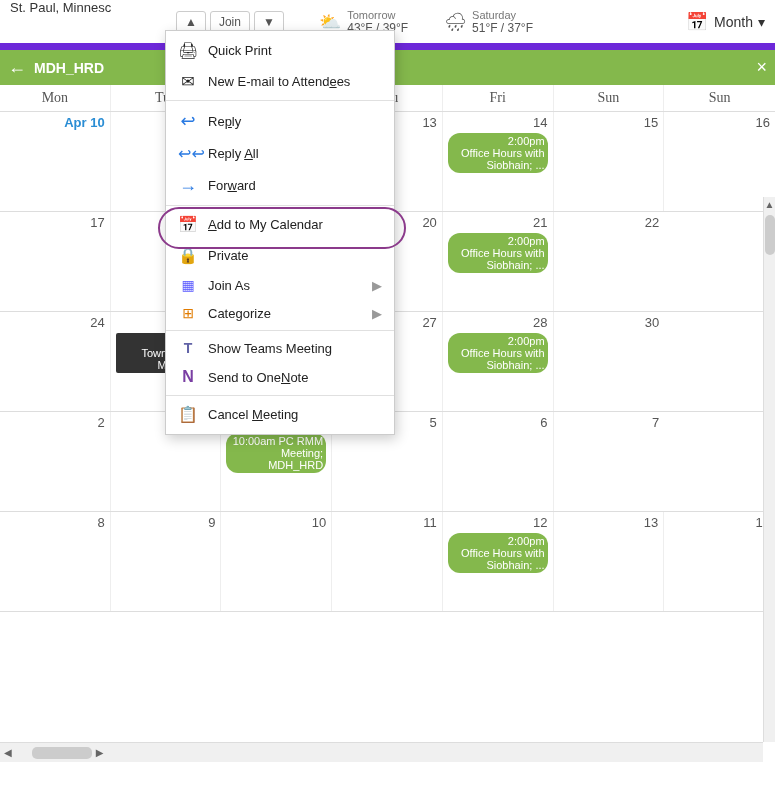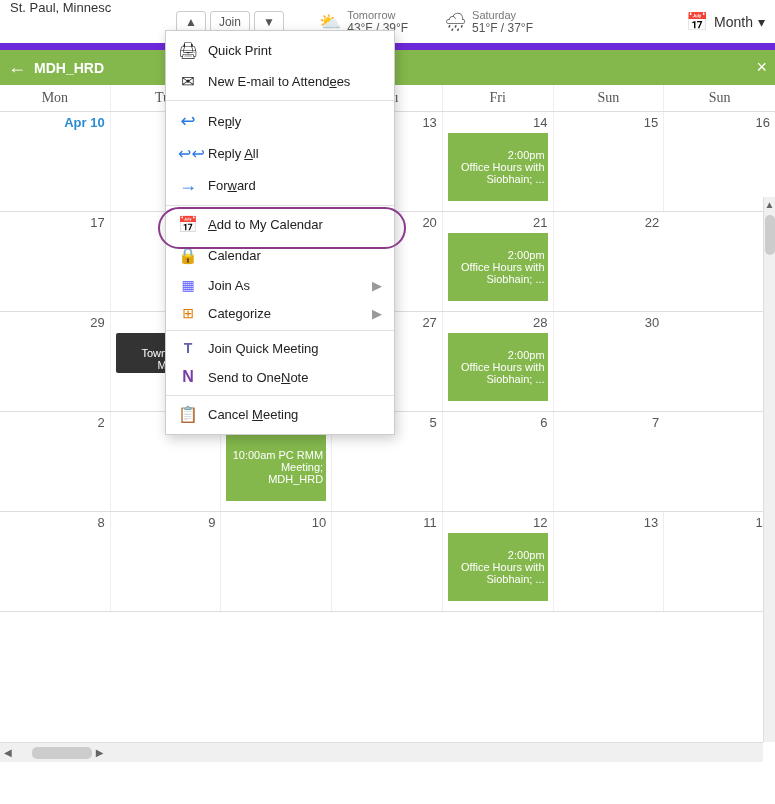--- a/index.html
+++ b/index.html
@@ -123,22 +123,22 @@
       font-size: 13px;
       color: #555;
       margin-bottom: 3px;
     }
     .cell-date.highlight { color: #2a8dd4; font-weight: 600; }
 
     .event {
       background: #84b84c;
       color: #fff;
       font-size: 11px;
-      border-radius: 0;
-      padding: 16px 3px;
+      border-radius: 12px;
+      padding: 2px 3px;
       margin-bottom: 2px;
       cursor: pointer;
     }
     .event-black {
       background: #333;
       color: #fff;
       font-size: 11px;
       border-radius: 2px;
       padding: 2px 3px;
       margin-bottom: 2px;
@@ -338,21 +338,21 @@
       <div class="cell-date">21</div>
       <div class="event">2:00pm<br>Office Hours with Siobhain; ...</div>
     </div>
     <div class="cal-cell">
       <div class="cell-date">22</div>
     </div>
   </div>
 
   <div class="cal-week">
     <div class="cal-cell">
-      <div class="cell-date">29</div>
+      <div class="cell-date">24</div>
     </div>
     <div class="cal-cell">
       <div class="cell-date">25</div>
       <div class="event-black">9:00am<br>Town Meeting; MDH_HRD</div>
     </div>
     <div class="cal-cell">
       <div class="cell-date">26</div>
     </div>
     <div class="cal-cell">
       <div class="cell-date">27</div>
@@ -458,40 +458,40 @@
   <div class="menu-separator"></div>
 
   <div class="menu-item add-to-cal-item" style="position:relative;">
     <div class="add-to-cal-circle"></div>
     <span class="mi-icon">📅</span>
     <span><span class="ul">A</span>dd to My Calendar</span>
   </div>
 
   <div class="menu-item">
     <span class="mi-icon">🔒</span>
-    <span>Calendar</span>
+    <span>Private</span>
   </div>
 
   <div class="menu-item">
     <span class="mi-icon" style="font-size:14px; color:#5a5aff;">▦</span>
     <span>Join As</span>
     <span class="mi-arrow">▶</span>
   </div>
 
   <div class="menu-item">
     <span class="mi-icon" style="font-size:14px; color:#e07b00;">⊞</span>
     <span>Categorize</span>
     <span class="mi-arrow">▶</span>
   </div>
 
   <div class="menu-separator"></div>
 
   <div class="menu-item">
     <span class="mi-icon" style="color:#6264a7;font-weight:bold;font-size:14px;">T</span>
-    <span>Join Quick Meeting</span>
+    <span>Show Teams Meeting</span>
   </div>
 
   <div class="menu-item">
     <span class="mi-icon" style="color:#7a3fa3;font-weight:bold;font-size:16px;">N</span>
     <span>Send to One<span class="ul">N</span>ote</span>
   </div>
 
   <div class="menu-separator"></div>
 
   <div class="menu-item">

